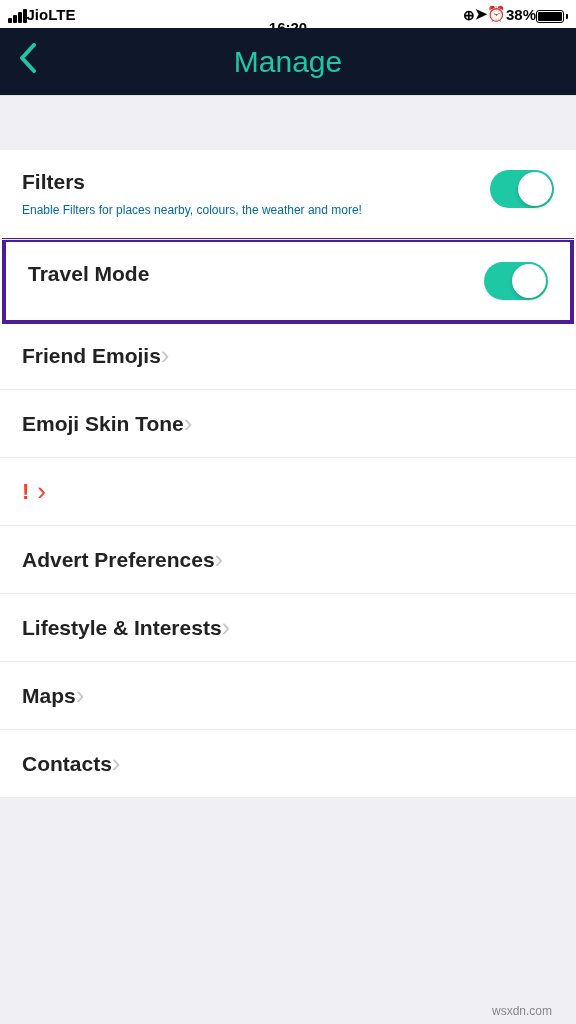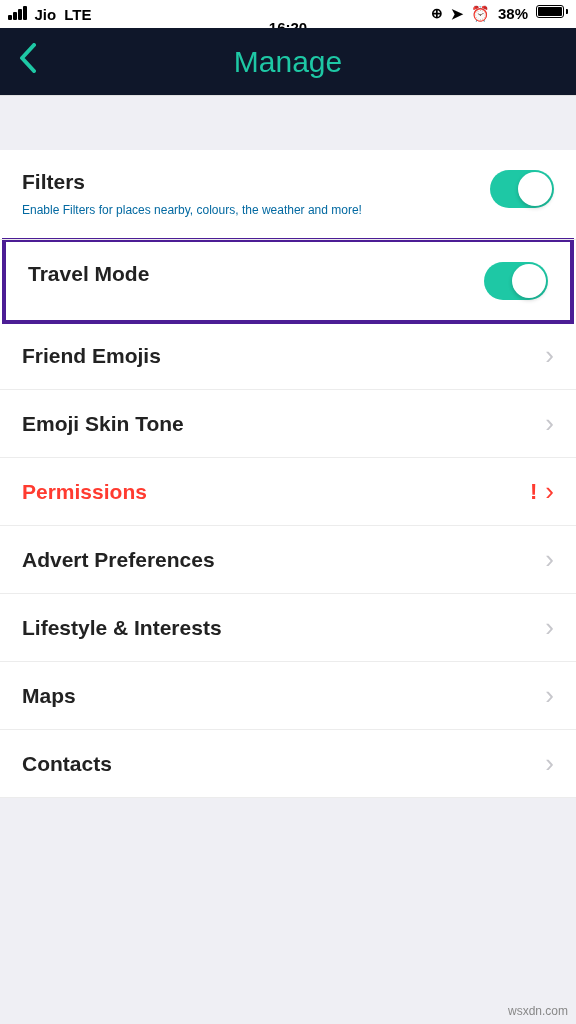--- a/index.html
+++ b/index.html
@@ -14,21 +14,21 @@
     .status-bar {
       height: 28px;
       background: #fff;
       display: flex;
       align-items: center;
       justify-content: space-between;
       padding: 0 8px;
       font-size: 15px;
       font-weight: 600;
     }
-    .status-left, .status-right { display: flex; align-items: flex-start; gap: 8px; }
+    .status-left, .status-right { display: flex; align-items: flex-end; gap: 0; }
     .status-center { position: absolute; left: 50%; transform: translateX(-50%); font-weight: 700; margin-top: 27px;}
     .signal-bars { display: flex; align-items: flex-end; gap: 1.5px; }
     .signal-bar { width: 3.5px; background: #000; border-radius: 1px; }
     .sb1 { height: 5px; } .sb2 { height: 8px; } .sb3 { height: 11px; } .sb4 { height: 14px; }
     .battery { display: flex; align-items: center; gap: 2px; }
     .battery-body { width: 28px; height: 13px; border: 1.5px solid #000; border-radius: 3px; position: relative; }
     .battery-fill { position: absolute; top: 1px; left: 1px; bottom: 1px; width: 92%; background: #000; border-radius: 1px;}
     .battery-tip { width: 2px; height: 5px; background: #000; border-radius: 0 1px 1px 0;}
     .nav-bar {
       height: 68px;
@@ -53,21 +53,20 @@
       font-size: 30px;
       font-weight: 500;
     }
     .spacer { height: 54px; }
     .list { background: #fff; }
     .item {
       padding: 18px 22px;
       border-bottom: 1px solid #ececec;
       display: flex;
       align-items: center;
-      justify-content: space-between;
       position: relative;
       min-height: 68px;
     }
     .item.tall { align-items: flex-start; padding-top: 20px; padding-bottom: 20px; }
     .item-content { flex: 1; padding-right: 16px; }
     .item-title { font-size: 21px; font-weight: 600; color: #222; }
     .item-title.red { color: #ff3b30; }
     .item-desc { font-size: 12px; color: #0369a1; margin-top: 8px; line-height: 1.45; }
     .toggle {
       width: 64px; height: 38px; background: #1ec8a5; border-radius: 19px;
@@ -82,21 +81,21 @@
     .chevron.red { color: #ff3b30; }
     .item-right { display: flex; align-items: center; gap: 8px; }
     .alert-icon { color: #ff3b30; font-size: 22px; font-weight: 900; }
     .highlight-box {
       border: 4px solid #4c1d95;
       margin: -2px 2px;
     }
     .watermark {
       position: absolute;
       bottom: 6px;
-      right: 8px;
+      right: 24px;
       font-size: 12px;
       color: #888;
     }
     .bottom-spacer { height: 80px; background: #efeff4;}
     .icon-small { font-size: 14px; }
   </style>
 </head>
 <body>
 
 <div class="status-bar">
@@ -163,21 +162,20 @@
     <div class="item-title">Friend Emojis</div>
     <div class="chevron">›</div>
   </div>
 
   <div class="item">
     <div class="item-title">Emoji Skin Tone</div>
     <div class="chevron">›</div>
   </div>
 
   <div class="item">
-    <div class="item-title red">Permissions</div>
     <div class="item-right">
       <span class="alert-icon">!</span>
       <div class="chevron red">›</div>
     </div>
   </div>
 
   <div class="item">
     <div class="item-title">Advert Preferences</div>
     <div class="chevron">›</div>
   </div>

